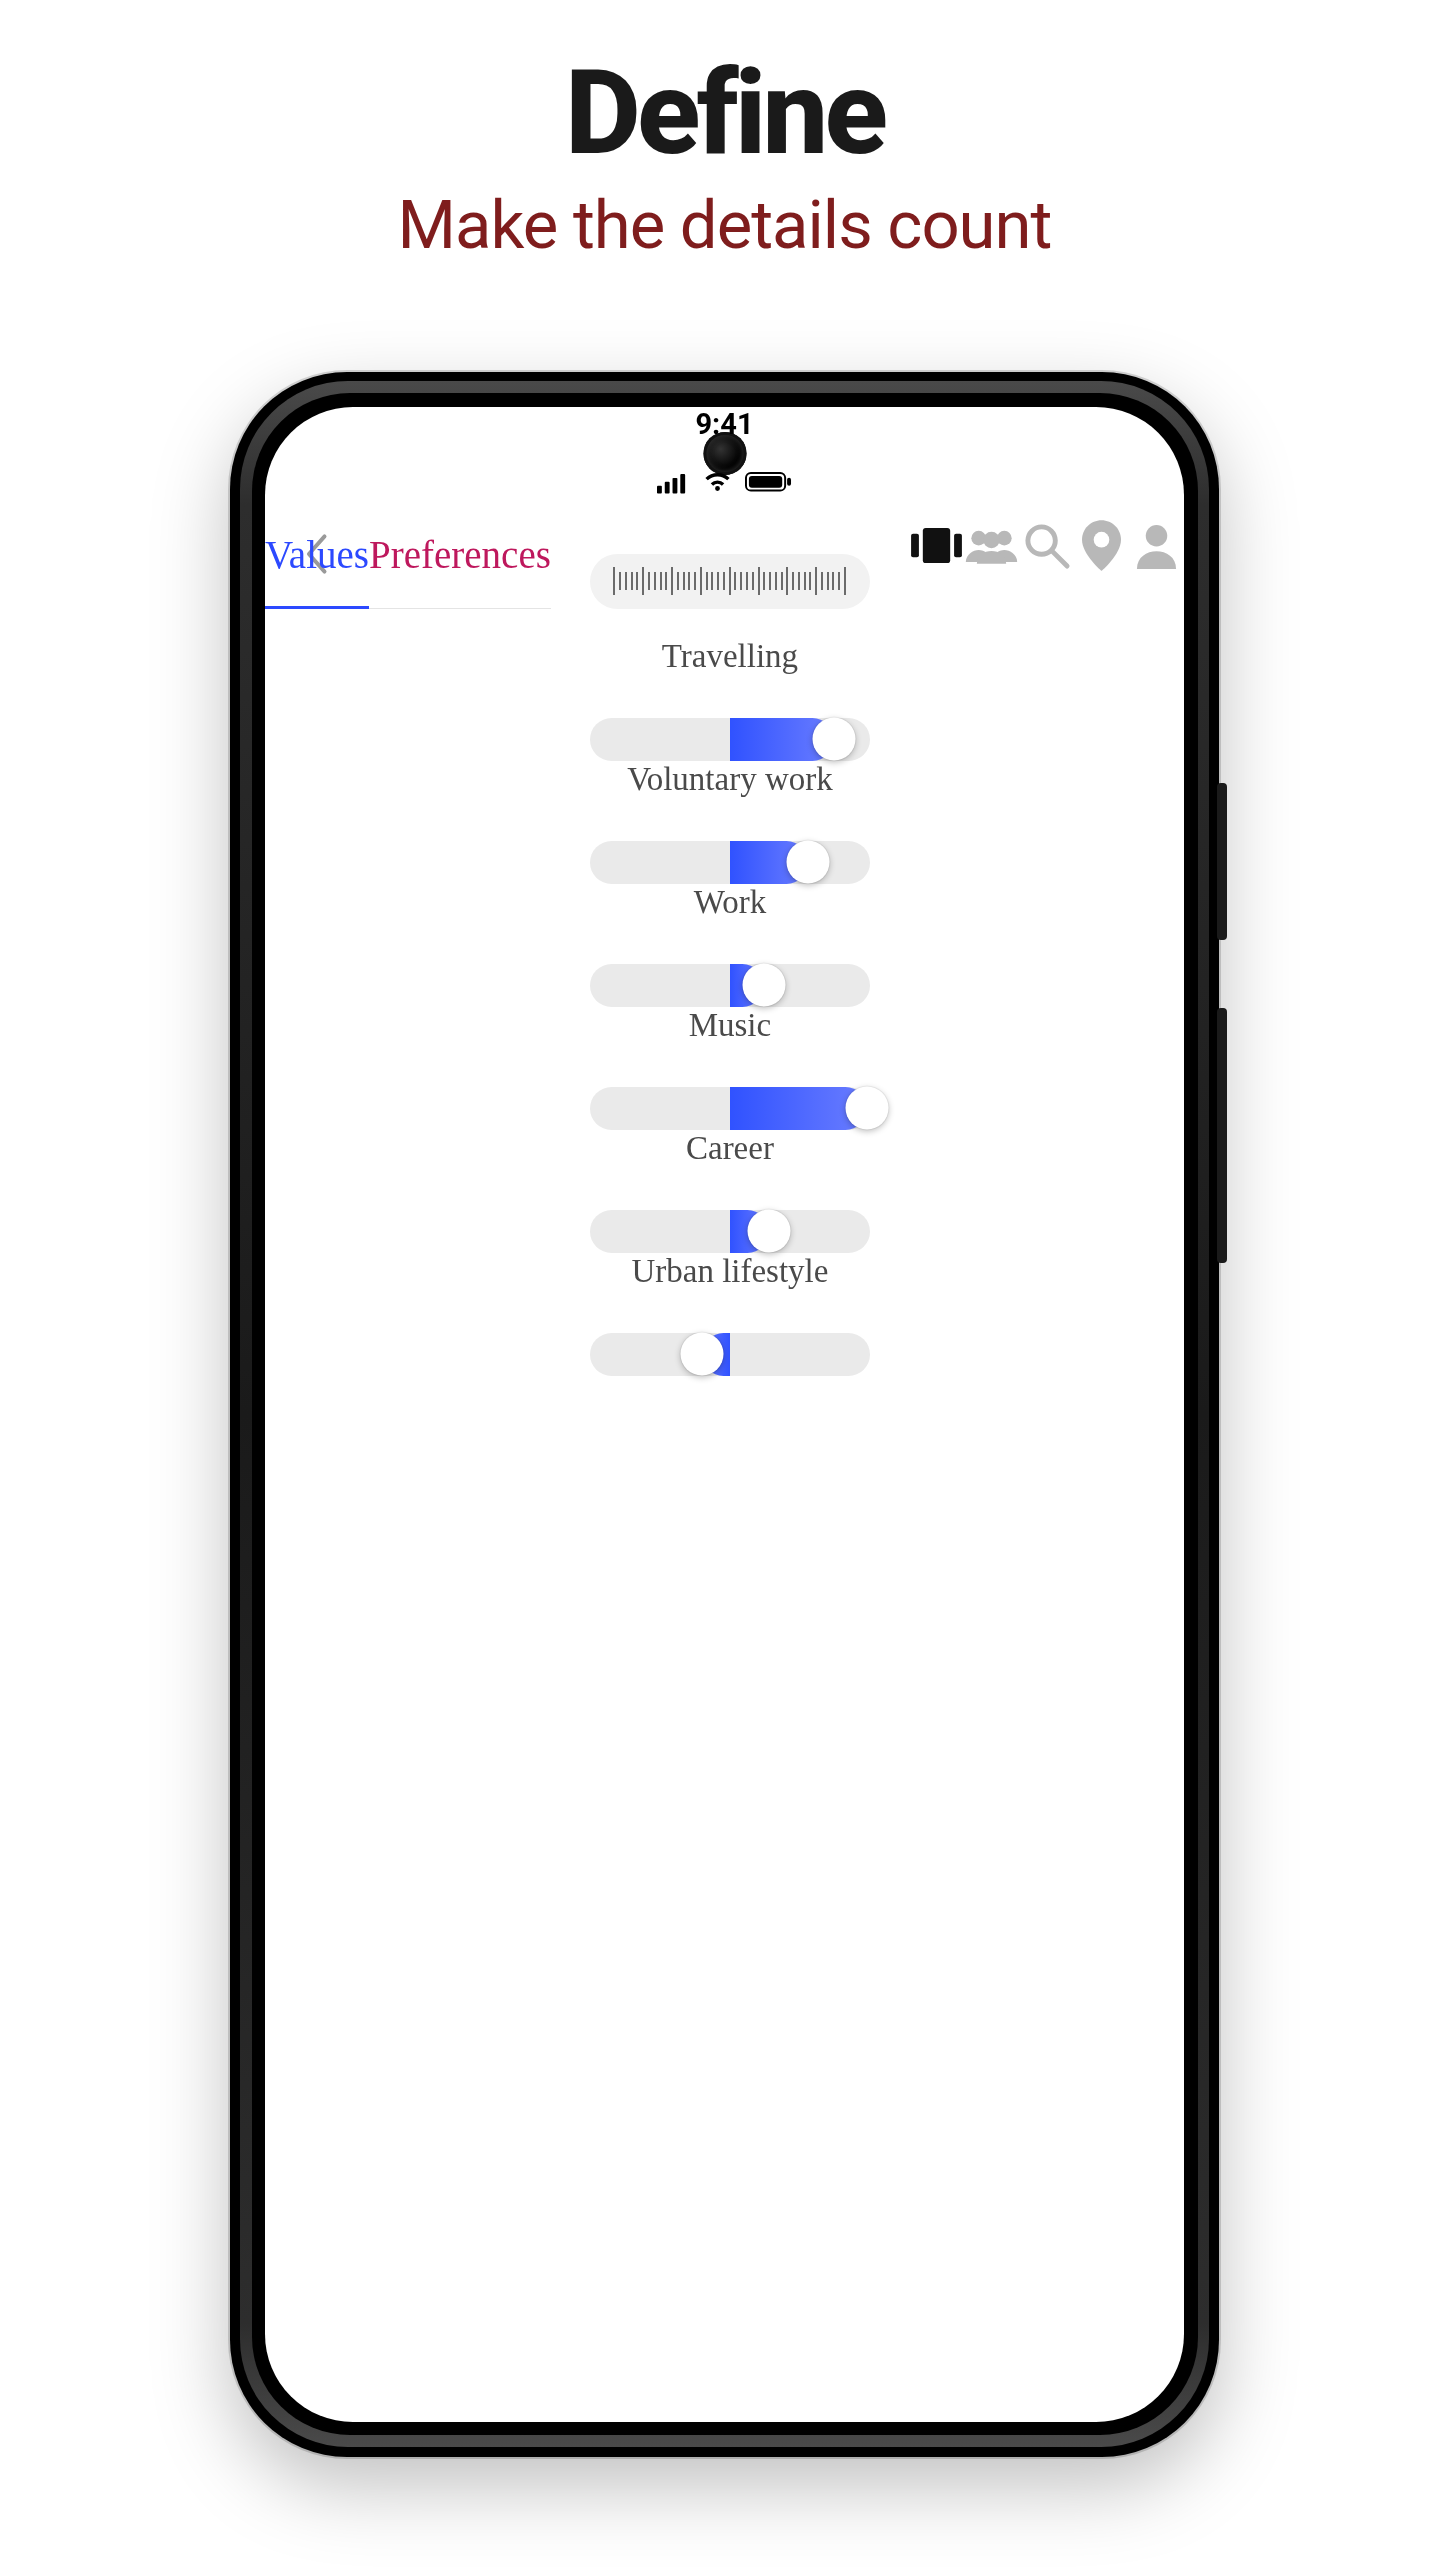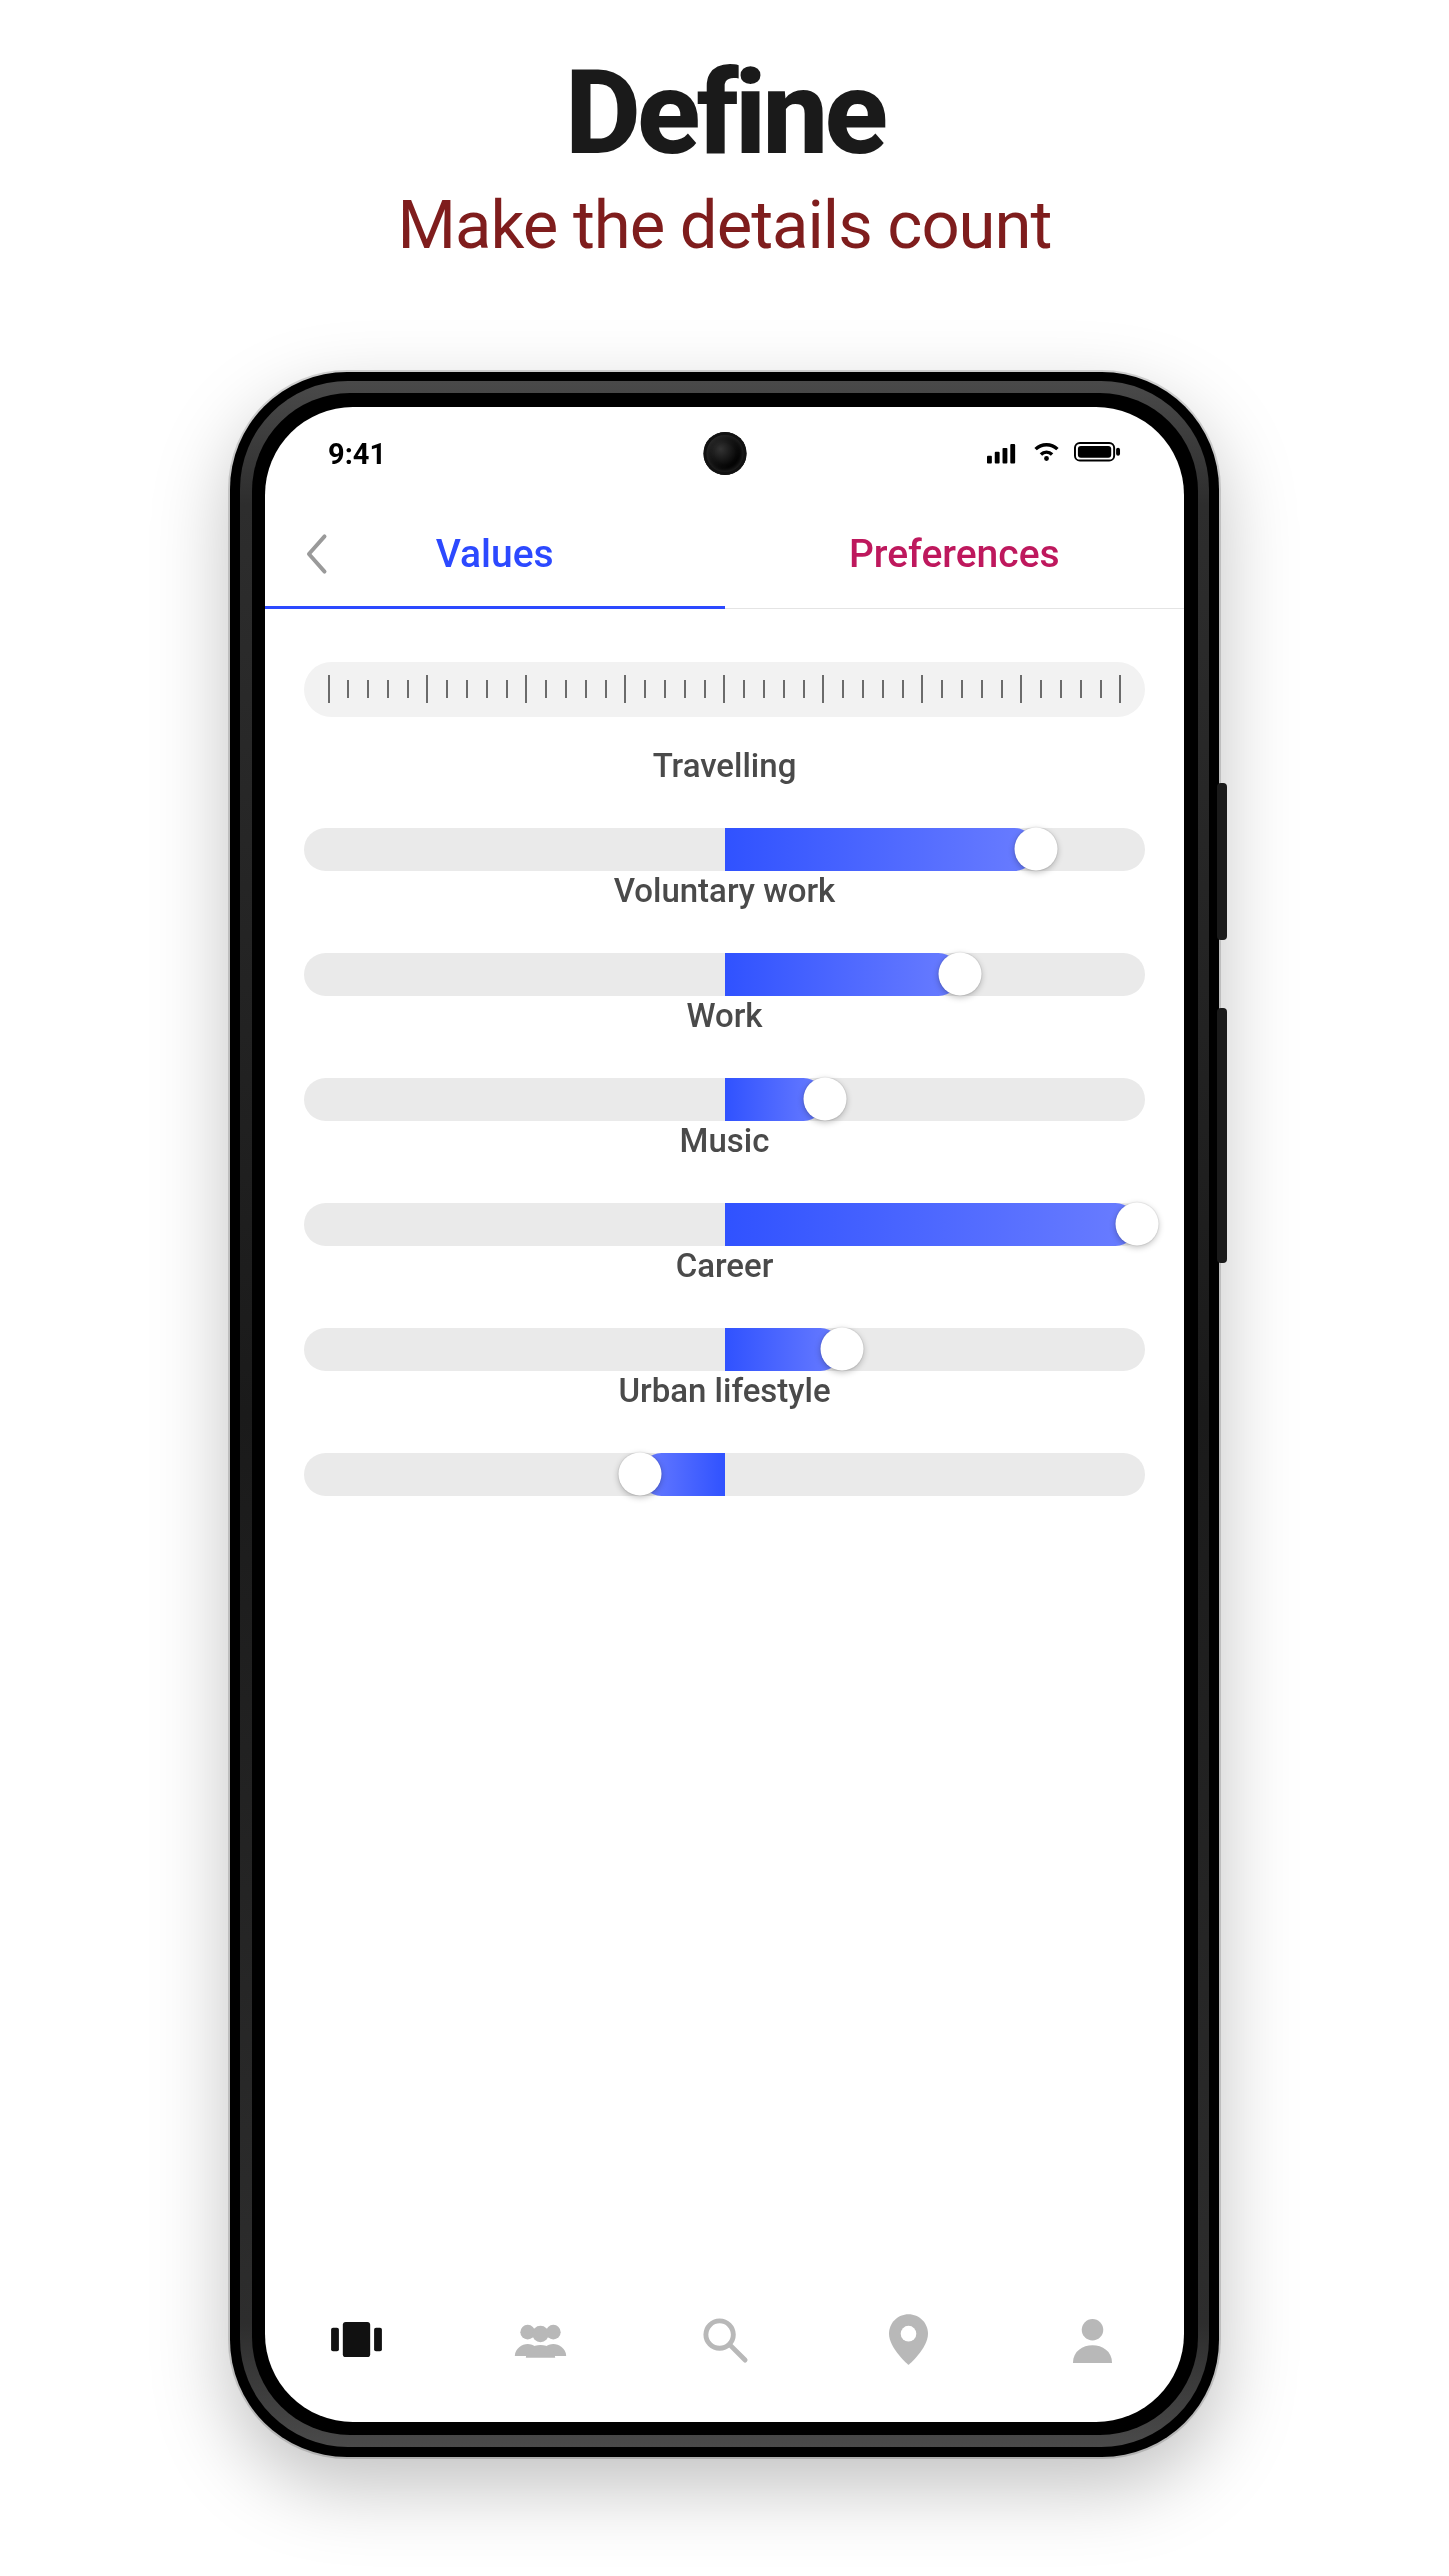--- a/index.html
+++ b/index.html
@@ -95,29 +95,31 @@
     position: absolute;
     top: 0; left: 0; right: 0;
     height: 94px;
     display: flex;
     align-items: center;
     justify-content: space-between;
     padding: 0 63px;
     font-weight: 700;
     font-size: 29px;
     color: #000;
+    flex-direction: column;
   }
   .status-icons { display: flex; align-items: center; gap: 11.7px; }
 
   
   .app {
     position: absolute;
     top: 94px; left: 0; right: 0; bottom: 0;
     display: flex;
-    flex-direction: column;
+    flex-direction: row;
+    font-family: Liberation Serif, serif;
   }
 
   
   .header {
     position: relative;
     height: 108px;
     border-bottom: 1px solid #e4e4e4;
   }
   .back {
     position: absolute;

